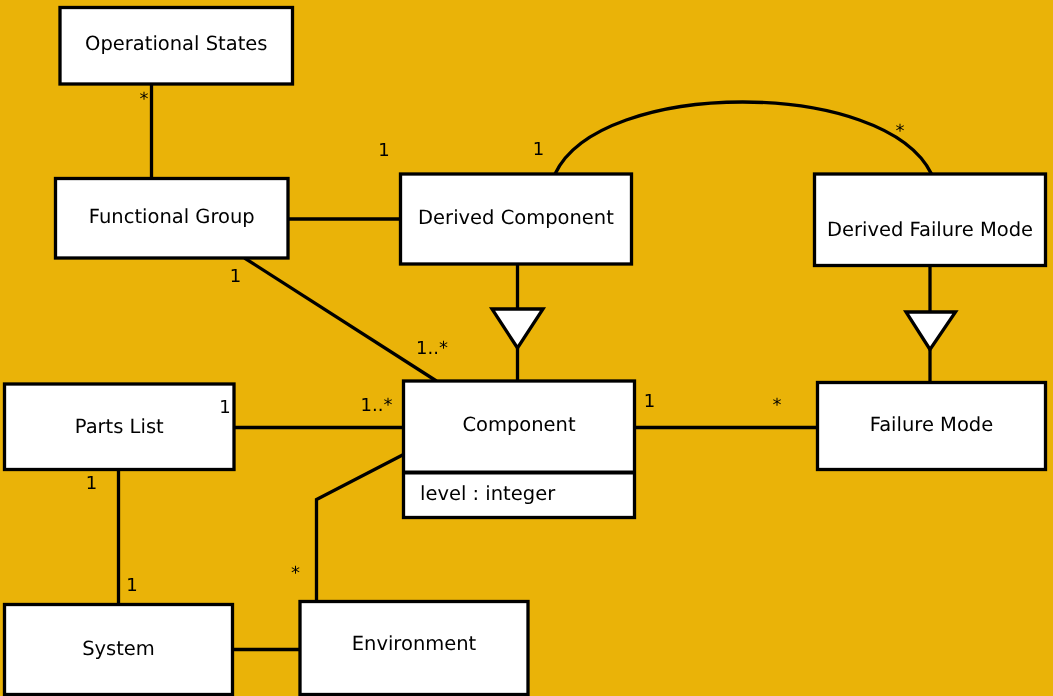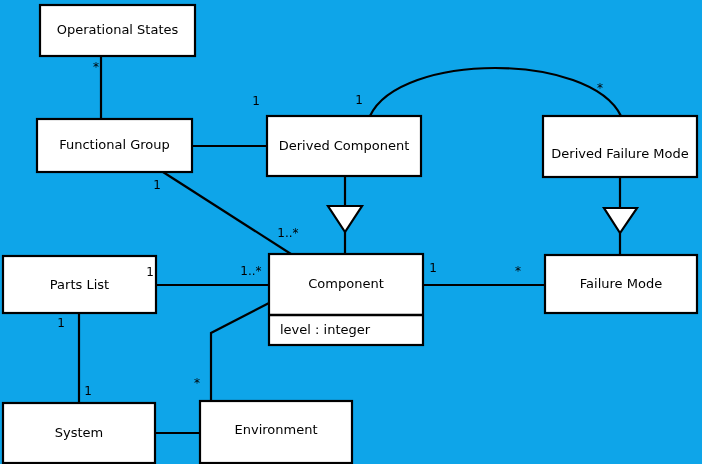--- a/index.html
+++ b/index.html
@@ -5,21 +5,21 @@
 <style>
   html, body {
     margin: 0;
     padding: 0;
     background: #ffffff;
   }
   #diagram-root {
     position: relative;
     width: 702px;
     height: 464px;
-    background: #0ea5e9;
+    background: #eab308;
     font-family: "DejaVu Sans", sans-serif;
     overflow: hidden;
   }
   svg.layer {
     position: absolute;
     left: 0;
     top: 0;
     width: 702px;
     height: 464px;
   }

